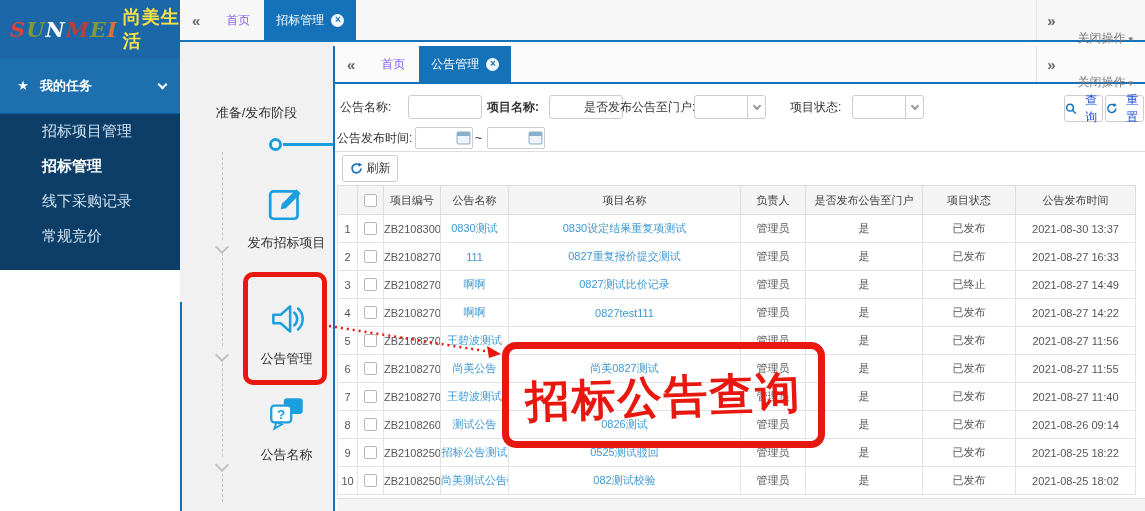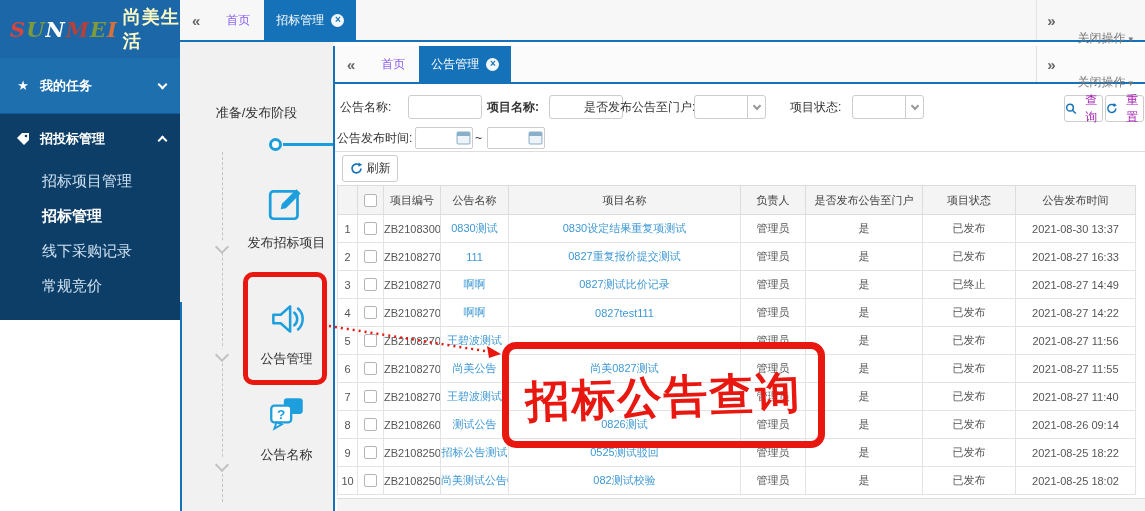--- a/index.html
+++ b/index.html
@@ -2,21 +2,21 @@
 <html><head>
 <meta charset="utf-8">
 <style>
   * { margin:0; padding:0; box-sizing:border-box; }
   html,body { width:1145px; height:511px; font-family:"Liberation Sans","DejaVu Sans",sans-serif; background:#fff; overflow:hidden; }
 
   
   #sidebar { position:absolute; left:0; top:0; width:180px; height:511px; background:#fff; }
   .logo-band { height:58px; background:#1b67a8; display:flex; align-items:center; padding-left:10px; }
   .logo-word { font-family:"DejaVu Serif",serif; font-style:italic; font-weight:bold; font-size:21px; letter-spacing:1px; }
-  .logo-brand { color:#fef9c3; font-size:18px; font-weight:bold; margin-left:5px; letter-spacing:1px; }
+  .logo-brand { color:#fde047; font-size:18px; font-weight:bold; margin-left:5px; letter-spacing:1px; }
   .menu-parent { height:56px; display:flex; align-items:center; padding:0 14px; color:#fff; font-size:13px; font-weight:bold; }
   .menu-task { background:#1e6fae; border-bottom:1px solid #155a94; }
   .menu-section { background:#0d3e67; padding-bottom:16px; }
   .menu-section .menu-parent { height:50px; }
   .menu-ico { width:18px; display:inline-flex; justify-content:center; margin-right:8px; }
   .menu-label { flex:1; }
   .chev { width:7px; height:7px; border-right:2px solid #fff; border-bottom:2px solid #fff; display:inline-block; }
   .chev-down { transform:rotate(45deg); margin-top:-3px; }
   .chev-up { transform:rotate(-135deg); margin-top:3px; }
   .sub-item { padding:8px 0 8px 42px; color:#cfe1f1; font-size:15px; cursor:pointer; }
@@ -51,21 +51,21 @@
 
   
   #filters { position:absolute; left:0; top:40px; right:0; height:66px; border-bottom:1px solid #ddd; font-size:12px; color:#333; }
   .f-label { position:absolute; line-height:24px; }
   .f-input { position:absolute; height:24px; background:#fff; border:1px solid #ccc; border-radius:3px; }
   .f-select { position:absolute; height:24px; background:#fff; border:1px solid #ccc; border-radius:3px; }
   .f-select .sel-btn { position:absolute; right:0; top:0; width:18px; height:100%; border-left:1px solid #ccc; display:flex; align-items:center; justify-content:center; }
   .sel-chev { width:6px; height:6px; border-right:2px solid #999; border-bottom:2px solid #999; transform:rotate(45deg); margin-top:-2px; }
   .f-date { position:absolute; height:22px; background:#fff; border:1px solid #ccc; border-radius:2px; }
   .cal-ico { position:absolute; right:1px; top:2px; }
-  .btn { position:absolute; height:27px; background:#fff; border:1px solid #ccc; border-radius:3px; font-size:12px; color:#a21caf; display:flex; align-items:center; justify-content:center; gap:4px; cursor:pointer; }
+  .btn { position:absolute; height:27px; background:#fff; border:1px solid #ccc; border-radius:3px; font-size:12px; color:#1d4ed8; display:flex; align-items:center; justify-content:center; gap:4px; cursor:pointer; }
 
   
   .refresh-btn { position:absolute; left:7px; top:109px; width:56px; height:27px; background:#fff; border:1px solid #ccc; border-radius:3px; font-size:12px; color:#333; display:flex; align-items:center; justify-content:center; gap:4px; cursor:pointer; }
   #grid { position:absolute; left:2px; top:139px; width:798px; border-collapse:collapse; table-layout:fixed; font-size:11px; color:#555; }
   #grid th { height:29px; background:#f4f4f4; border:1px solid #ddd; font-weight:normal; color:#444; font-size:11px; }
   #grid td { height:28px; border:1px solid #e3e3e3; text-align:center; overflow:hidden; white-space:nowrap; }
   #grid .link { color:#3e98d4; cursor:pointer; }
   .cbx { width:13px; height:13px; border:1px solid #b5b5b5; border-radius:2px; background:#fff; margin:0 auto; cursor:pointer; }
   .grid-footer { position:absolute; left:2px; top:452px; right:0; height:13px; background:#f4f4f4; border-top:1px solid #ddd; }
 
@@ -82,30 +82,20 @@
   <div class="logo-band">
     <span class="logo-word" id="logo-letters"><span style="color: rgb(216, 69, 62);">S</span><span style="color: rgb(127, 154, 59);">U</span><span style="color: rgb(255, 255, 255);">N</span><span style="color: rgb(181, 65, 58);">M</span><span style="color: rgb(127, 154, 59);">E</span><span style="color: rgb(216, 112, 58);">I</span></span>
     <span class="logo-brand">尚美生活</span>
   </div>
   <div class="menu-parent menu-task">
     <span class="menu-ico" style="font-size:13px;">★</span>
     <span class="menu-label">我的任务</span>
     <span class="chev chev-down"></span>
   </div>
   <div class="menu-section">
-    <div class="menu-parent">
-      <span class="menu-ico">
-        <svg width="14" height="14" viewBox="0 0 14 14">
-            <path d="M1 6 L6 1 H13 V8 L8 13 Z" fill="#fff"></path>
-            <circle cx="10" cy="4" r="1.3" fill="#0d3e67"></circle>
-          </svg>
-      </span>
-      <span class="menu-label">招投标管理</span>
-      <span class="chev chev-up"></span>
-    </div>
     <div id="submenu">
         <div class="sub-item">招标项目管理</div>
         <div class="sub-item active">招标管理</div>
         <div class="sub-item">线下采购记录</div>
         <div class="sub-item">常规竞价</div>
       </div>
   </div>
 </div>
 
 <div id="outer-tabbar">

